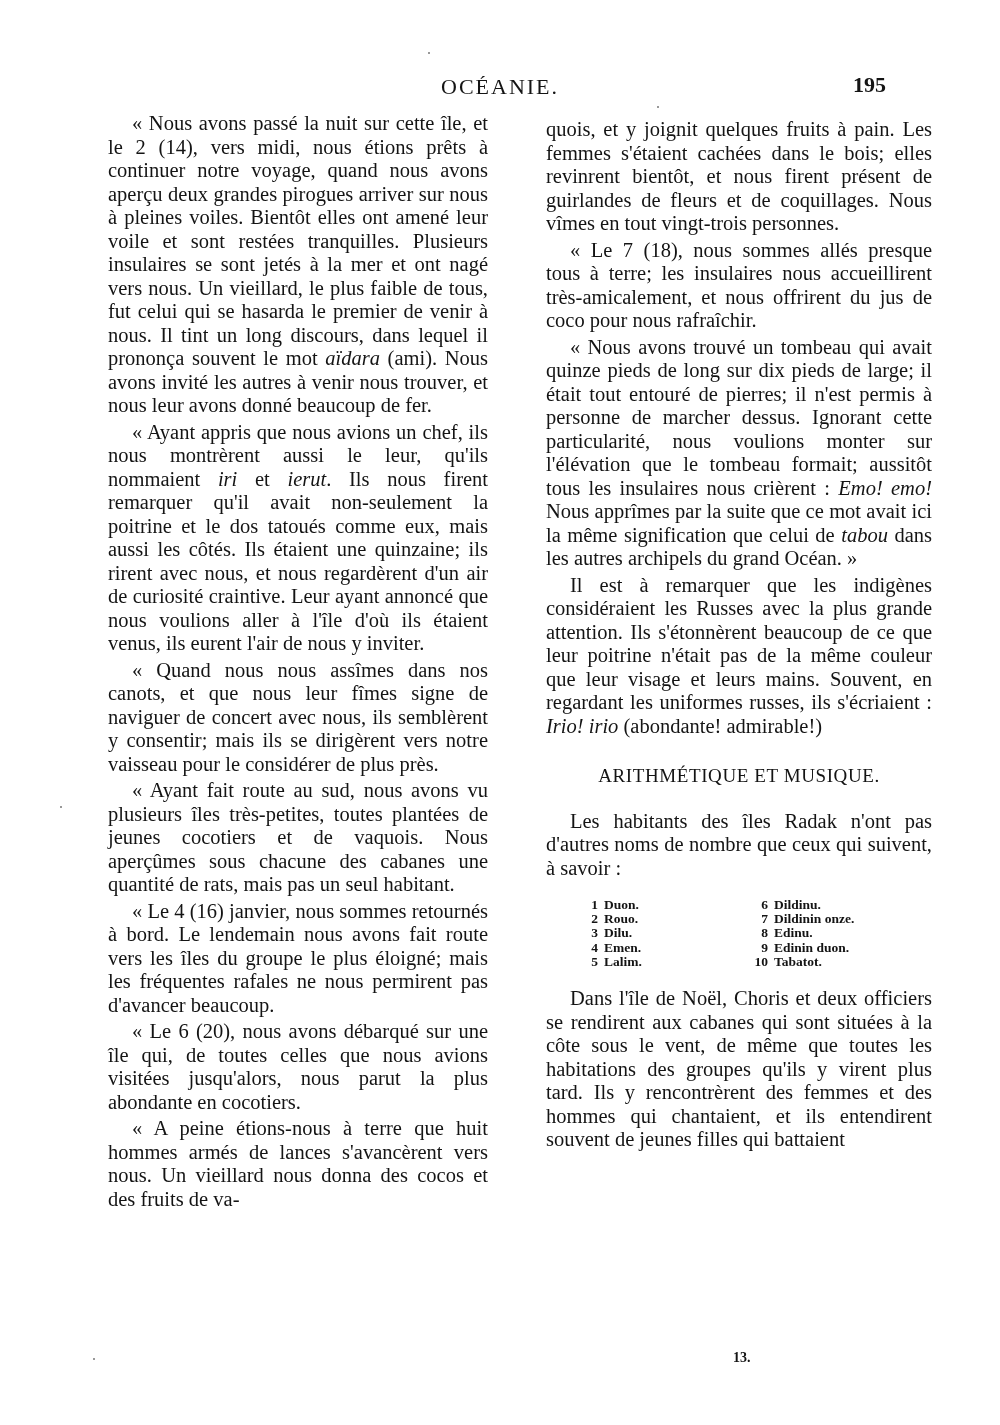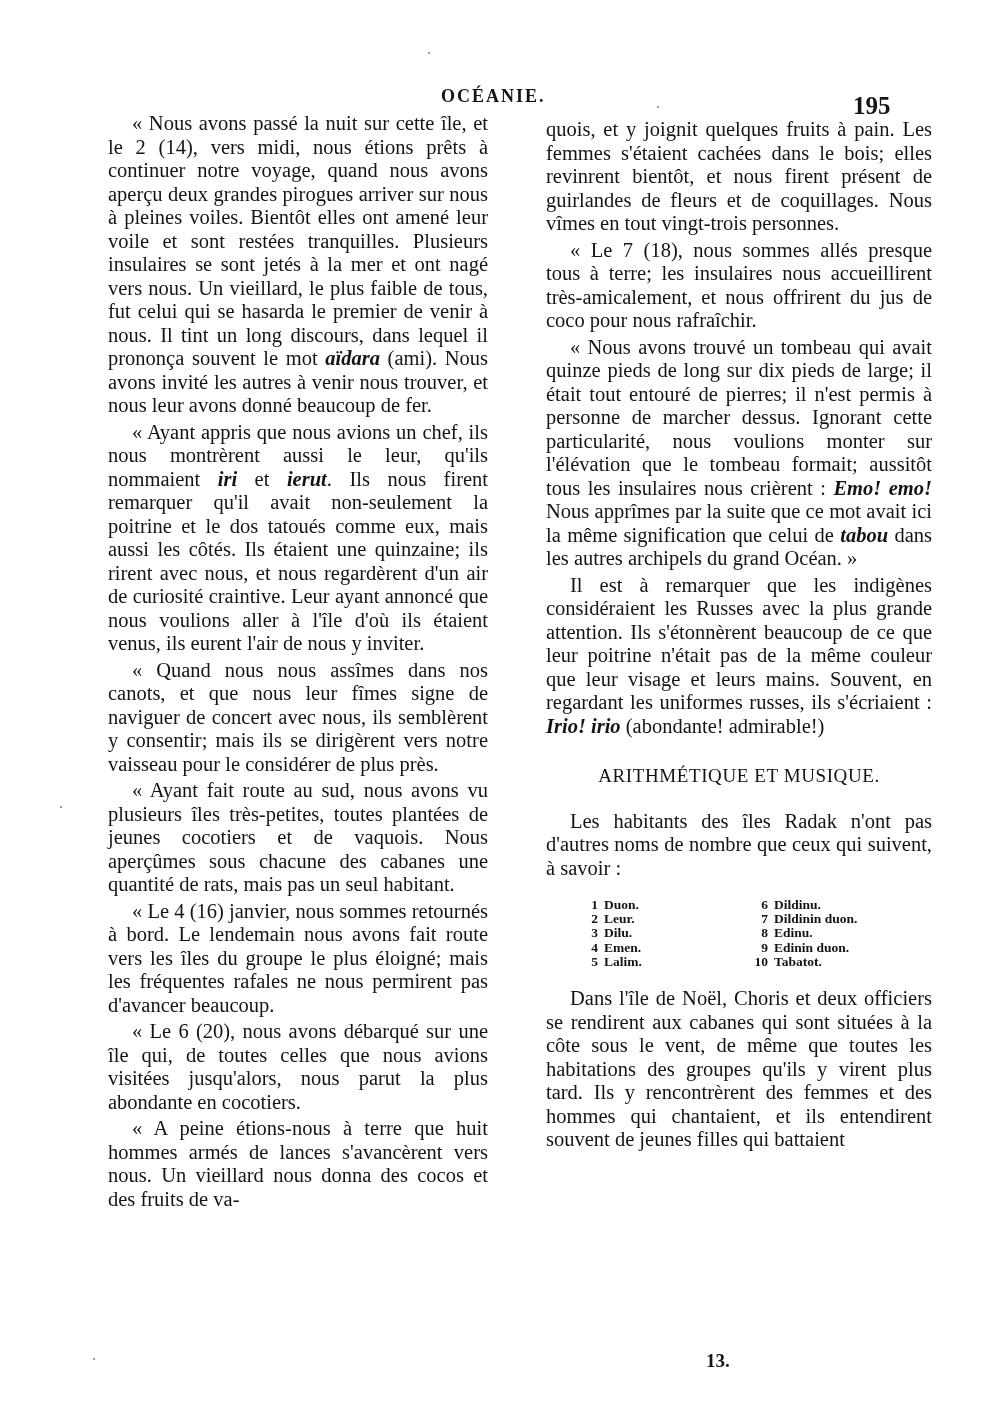--- a/index.html
+++ b/index.html
@@ -4,46 +4,46 @@
   <style>
     html, body { margin: 0; padding: 0; background: #ffffff; }
     body {
       width: 1000px; height: 1425px; position: relative; overflow: hidden;
       font-family: "Liberation Serif", "DejaVu Serif", serif; color: #141414;
     }
     .running-head {
       position: absolute; top: 70px; left: 0; width: 1000px; height: 30px;
     }
     .running-title {
-      position: absolute; left: 441px; top: 16px; font-size: 18px; font-weight: bold; letter-spacing: 2px;
+      position: absolute; left: 441px; top: 4px; font-size: 22px; font-weight: normal; letter-spacing: 2px;
     }
     .page-number {
-      position: absolute; left: 853px; top: 2px; font-size: 25px; font-weight: bold; margin-top: 20px;
+      position: absolute; left: 853px; top: 2px; font-size: 22px; font-weight: bold;
     }
     .column {
       position: absolute; top: 112px; font-size: 20.5px; line-height: 23.5px; text-align: justify;
     }
     .col-left { left: 108px; width: 380px; }
     .col-right { left: 502px; width: 386px; top: 118px; margin-left: 44px; }
     .column p { margin: 0; text-indent: 0; }
     .column p.indent { text-indent: 24px; }
     .column p + p { margin-top: 3px; }
-    em { font-style: italic; font-weight: bold; }
+    em { font-style: italic; }
     .section-heading {
       text-align: center; font-size: 19px; letter-spacing: 0.6px; margin: 26px 0 22px 0 !important;
       text-indent: 0 !important;
     }
     .numbers-table {
       display: grid; grid-template-columns: 170px 180px; margin: 18px 0 18px 0 !important;
       font-size: 13.5px; line-height: 14.2px; font-weight: bold; padding-left: 30px;
     }
     .num-row { display: flex; }
     .num { width: 22px; text-align: right; padding-right: 6px; }
     .signature {
-      position: absolute; left: 706px; top: 1350px; font-size: 19px; font-weight: bold;
+      position: absolute; left: 733px; top: 1350px; font-size: 14px; font-weight: bold;
     }
     .speck { position: absolute; width: 2px; height: 2px; background: #777; border-radius: 1px; }
   </style>
 </head>
 <body>
 
 <div class="running-head">
   <span class="running-title">OCÉANIE.</span>
   <span class="page-number">195</span>
 </div>
@@ -66,21 +66,21 @@
   <p class="section-heading">ARITHMÉTIQUE ET MUSIQUE.</p>
   <p class="indent">Les habitants des îles Radak n'ont pas d'autres noms de nombre que ceux qui suivent, à savoir :</p>
   <div class="numbers-table">
     <div class="num-col">
       <div class="num-row">
           <span class="num">1</span>
           <span>Duon.</span>
         </div>
       <div class="num-row">
           <span class="num">2</span>
-          <span>Leur.</span>
+          <span>Rouo.</span>
         </div>
       <div class="num-row">
           <span class="num">3</span>
           <span>Dilu.</span>
         </div>
       <div class="num-row">
           <span class="num">4</span>
           <span>Emen.</span>
         </div>
       <div class="num-row">
@@ -88,21 +88,21 @@
           <span>Lalim.</span>
         </div>
     </div>
     <div class="num-col">
       <div class="num-row">
           <span class="num">6</span>
           <span>Dildinu.</span>
         </div>
       <div class="num-row">
           <span class="num">7</span>
-          <span>Dildinin duon.</span>
+          <span>Dildinin onze.</span>
         </div>
       <div class="num-row">
           <span class="num">8</span>
           <span>Edinu.</span>
         </div>
       <div class="num-row">
           <span class="num">9</span>
           <span>Edinin duon.</span>
         </div>
       <div class="num-row">

